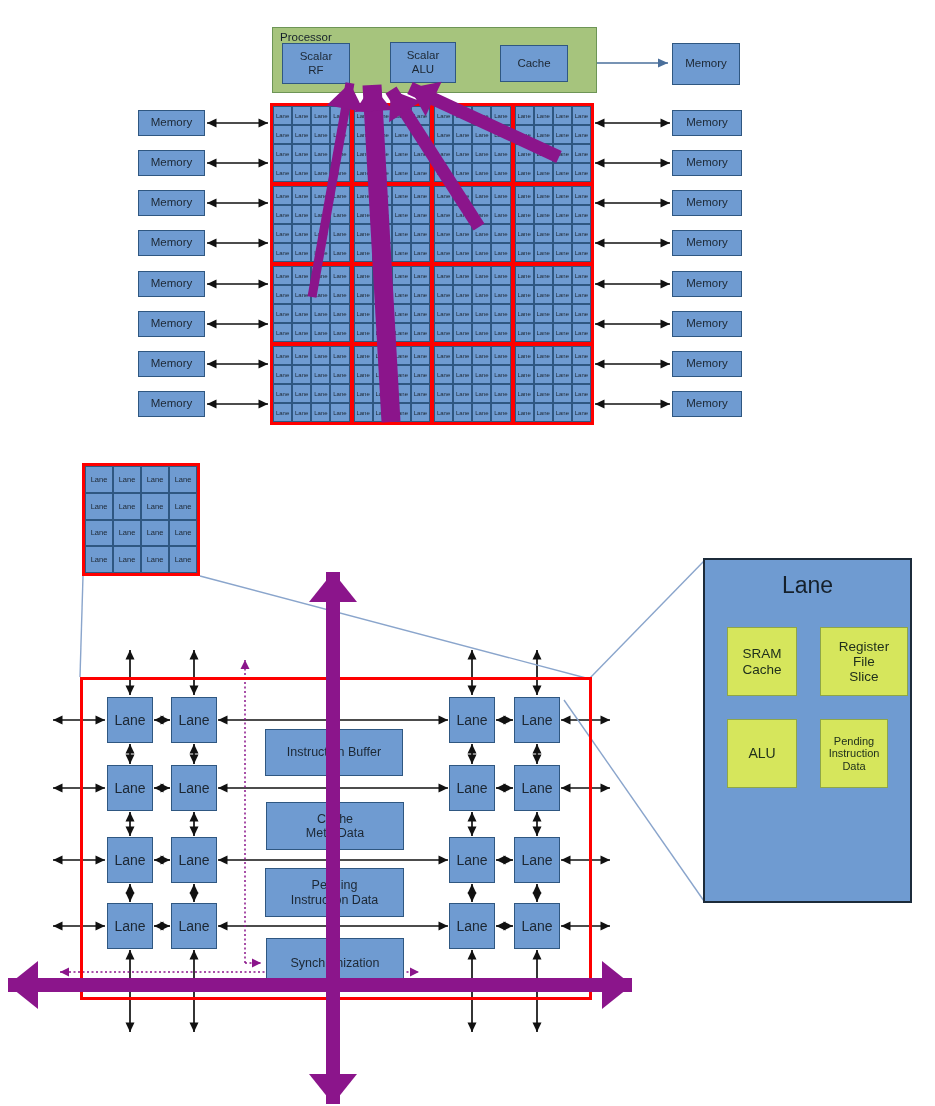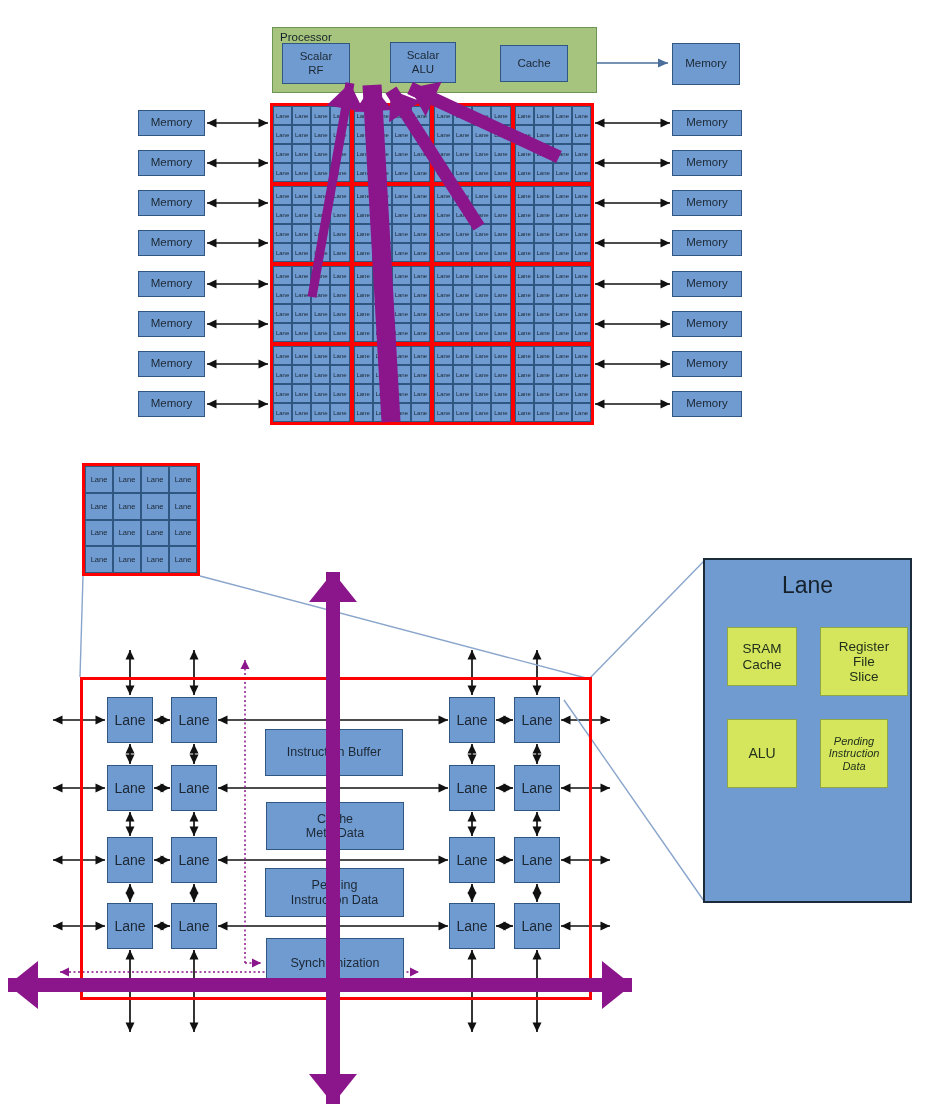--- a/index.html
+++ b/index.html
@@ -468,27 +468,27 @@
   <div class="abs blue-box center-box" style="left:265px;top:729px;width:138px;height:47px;">Instruction Buffer</div>
   <div class="abs blue-box center-box" style="left:266px;top:802px;width:138px;height:48px;">Cache
 Meta-Data</div>
   <div class="abs blue-box center-box" style="left:265px;top:868px;width:139px;height:49px;">Pending
 Instruction Data</div>
   <div class="abs blue-box center-box" style="left:266px;top:938px;width:138px;height:50px;">Synchronization</div>
 
   <div class="abs" id="lane-panel" style="left:703px;top:558px;width:209px;height:345px;">
     <div id="lane-panel-title">Lane</div>
   </div>
-  <div class="abs yellow-box panel-block" style="left:727px;top:627px;width:70px;height:59px;font-size:13.5px;">SRAM
+  <div class="abs yellow-box panel-block" style="left:727px;top:627px;width:70px;height:69px;font-size:13.5px;">SRAM
 Cache</div>
   <div class="abs yellow-box panel-block" style="left:820px;top:627px;width:88px;height:69px;font-size:13.5px;">Register
 File
 Slice</div>
   <div class="abs yellow-box panel-block" style="left:727px;top:719px;width:70px;height:69px;font-size:14px;">ALU</div>
-  <div class="abs yellow-box panel-block pb-small" style="left:820px;top:719px;width:68px;height:69px;font-style:italic;">Pending
+  <div class="abs yellow-box panel-block pb-small" style="left:820px;top:719px;width:68px;height:69px;">Pending
 Instruction
 Data</div>
 
   <svg class="layer" id="svg-over">
     <defs>
       <marker id="mpb" markerUnits="userSpaceOnUse" markerWidth="48" markerHeight="50" refX="30" refY="24" orient="auto-start-reverse" overflow="visible">
         <path d="M0,0 L30,24 L0,48 Z" style="fill:var(--arrow-purple)"></path>
       </marker>
       <marker id="mpm" markerUnits="userSpaceOnUse" markerWidth="40" markerHeight="42" refX="26" refY="19" orient="auto-start-reverse" overflow="visible">
         <path d="M0,0 L26,19 L0,38 Z" style="fill:var(--arrow-purple)"></path>

